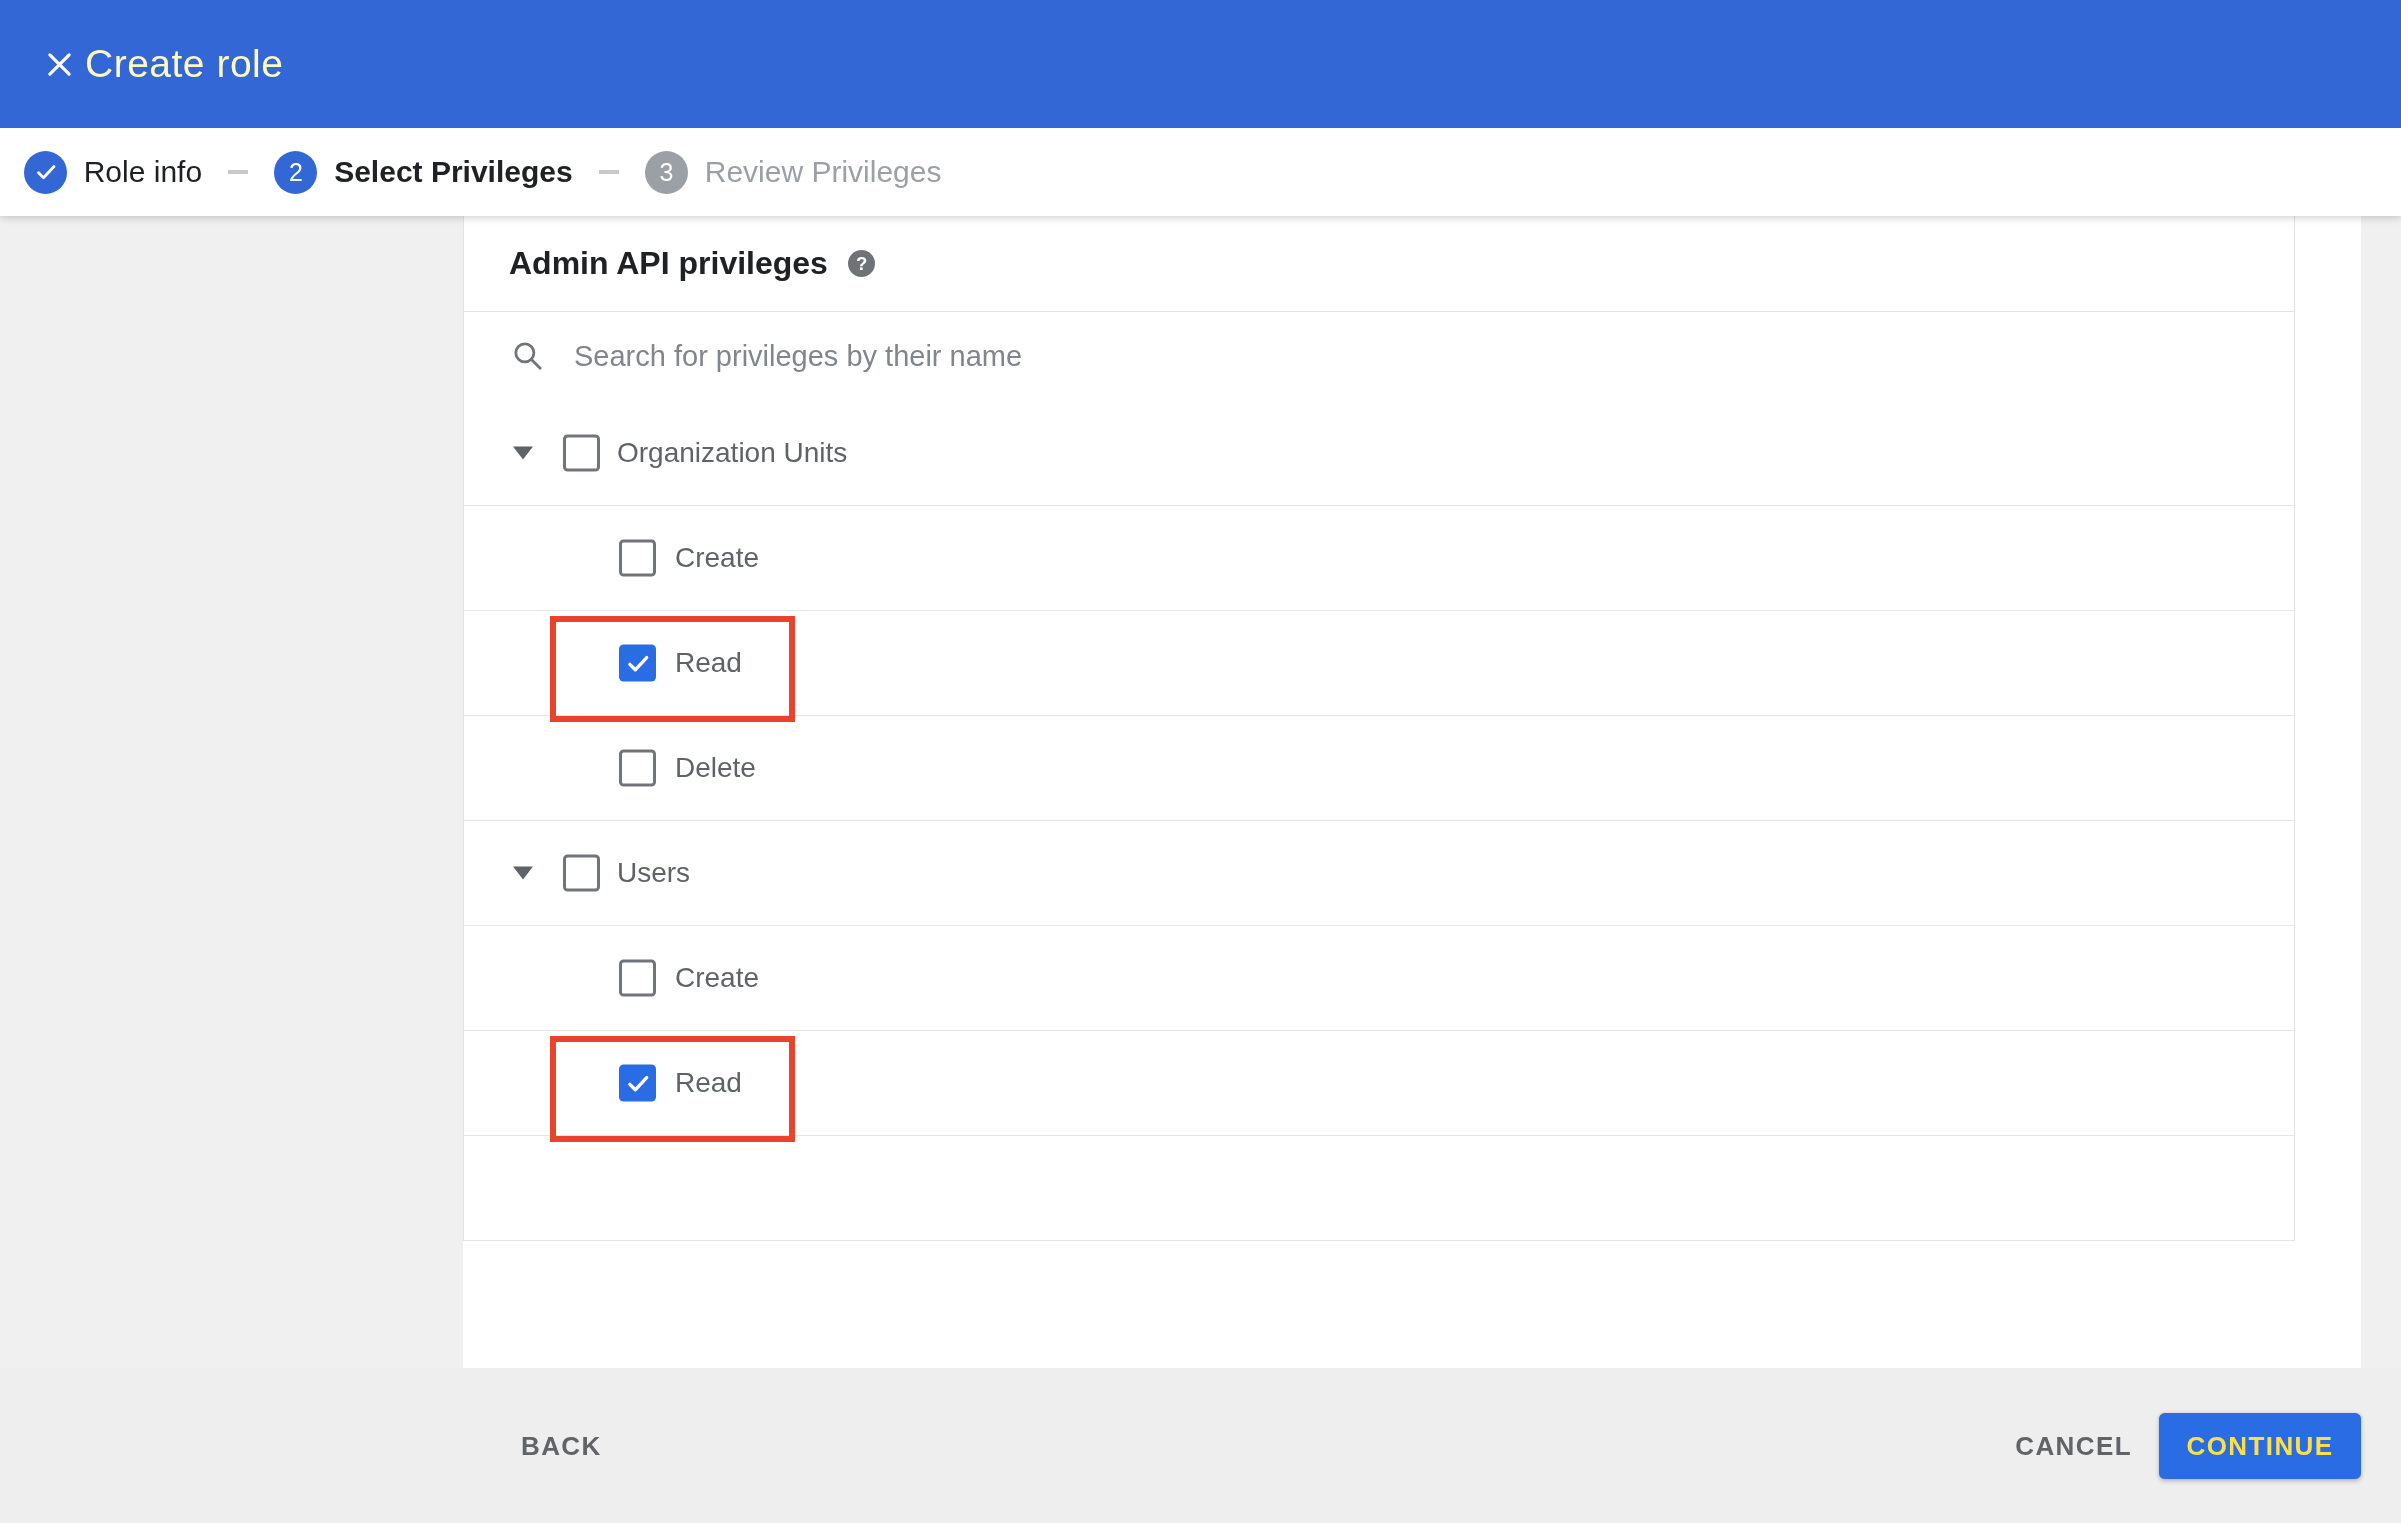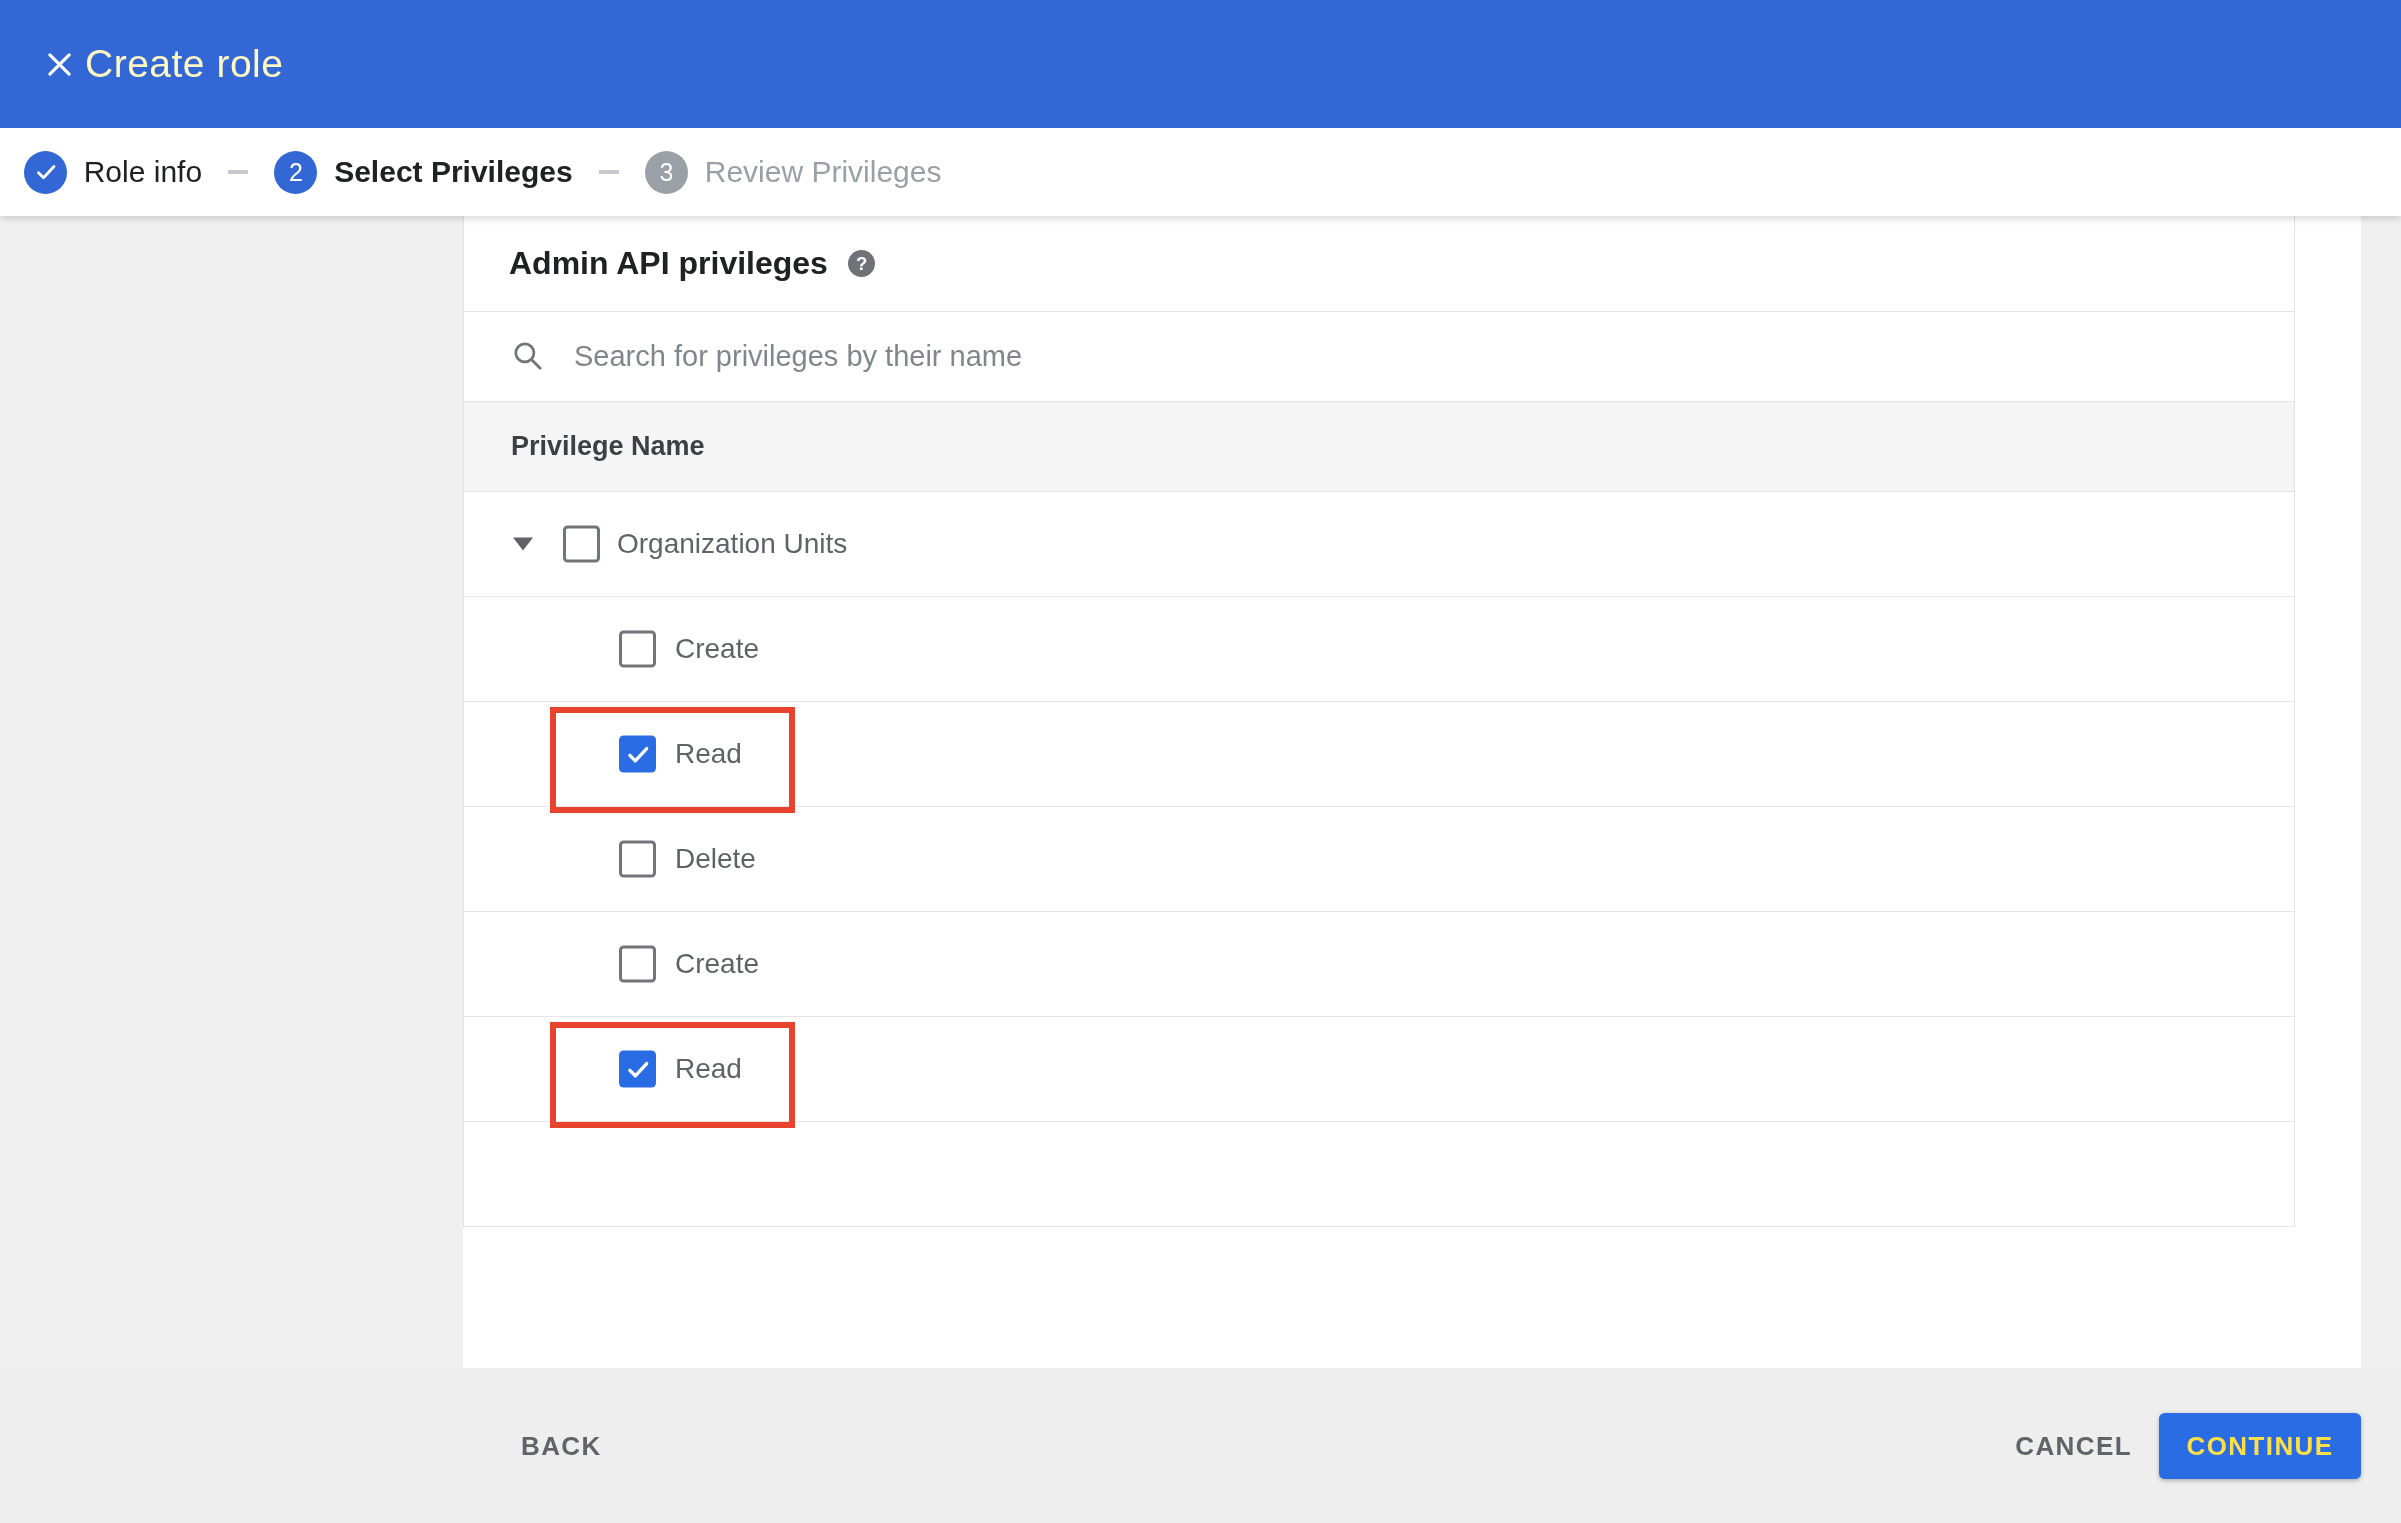--- a/index.html
+++ b/index.html
@@ -158,23 +158,20 @@
         </div>
         <div class="search-row">
           <span class="search-icon">
             <svg width="35" height="35" viewBox="0 0 24 24">
               <circle cx="9.5" cy="9.5" r="6.2" fill="none" stroke="#70757a" stroke-width="1.9"></circle>
               <path d="M14.2 14.2L20 20" stroke="#70757a" stroke-width="1.9" stroke-linecap="round"></path>
             </svg>
           </span>
           <input class="search-input" type="text" value="" placeholder="Search for privileges by their name" style="">
         </div>
-        <div class="col-header">
-          <span class="col-header-label">Privilege Name</span>
-        </div>
         <div id="rows">
             <div class="row group">
               <span class="expander"></span>
               <span class="checkbox"></span>
               <span class="row-label">Organization Units</span>
             </div>
             <div class="row child">
               <span class="checkbox"></span>
               <span class="row-label">Create</span>
             </div>
@@ -184,20 +181,25 @@
                   <path d="M4.5 12.8l5 5 10.5-11.3" fill="none" stroke="#ffffff" stroke-width="3.1" stroke-linecap="round" stroke-linejoin="round"></path>
                 </svg>
               </span>
               <span class="row-label">Read</span>
               <span class="hl"></span>
             </div>
             <div class="row child">
               <span class="checkbox"></span>
               <span class="row-label">Delete</span>
             </div>
+            <div class="row group">
+              <span class="expander"></span>
+              <span class="checkbox"></span>
+              <span class="row-label">Users</span>
+            </div>
             <div class="row child">
               <span class="checkbox"></span>
               <span class="row-label">Create</span>
             </div>
             <div class="row child">
               <span class="checkbox checked">
                 <svg width="26" height="26" viewBox="0 0 24 24">
                   <path d="M4.5 12.8l5 5 10.5-11.3" fill="none" stroke="#ffffff" stroke-width="3.1" stroke-linecap="round" stroke-linejoin="round"></path>
                 </svg>
               </span>

